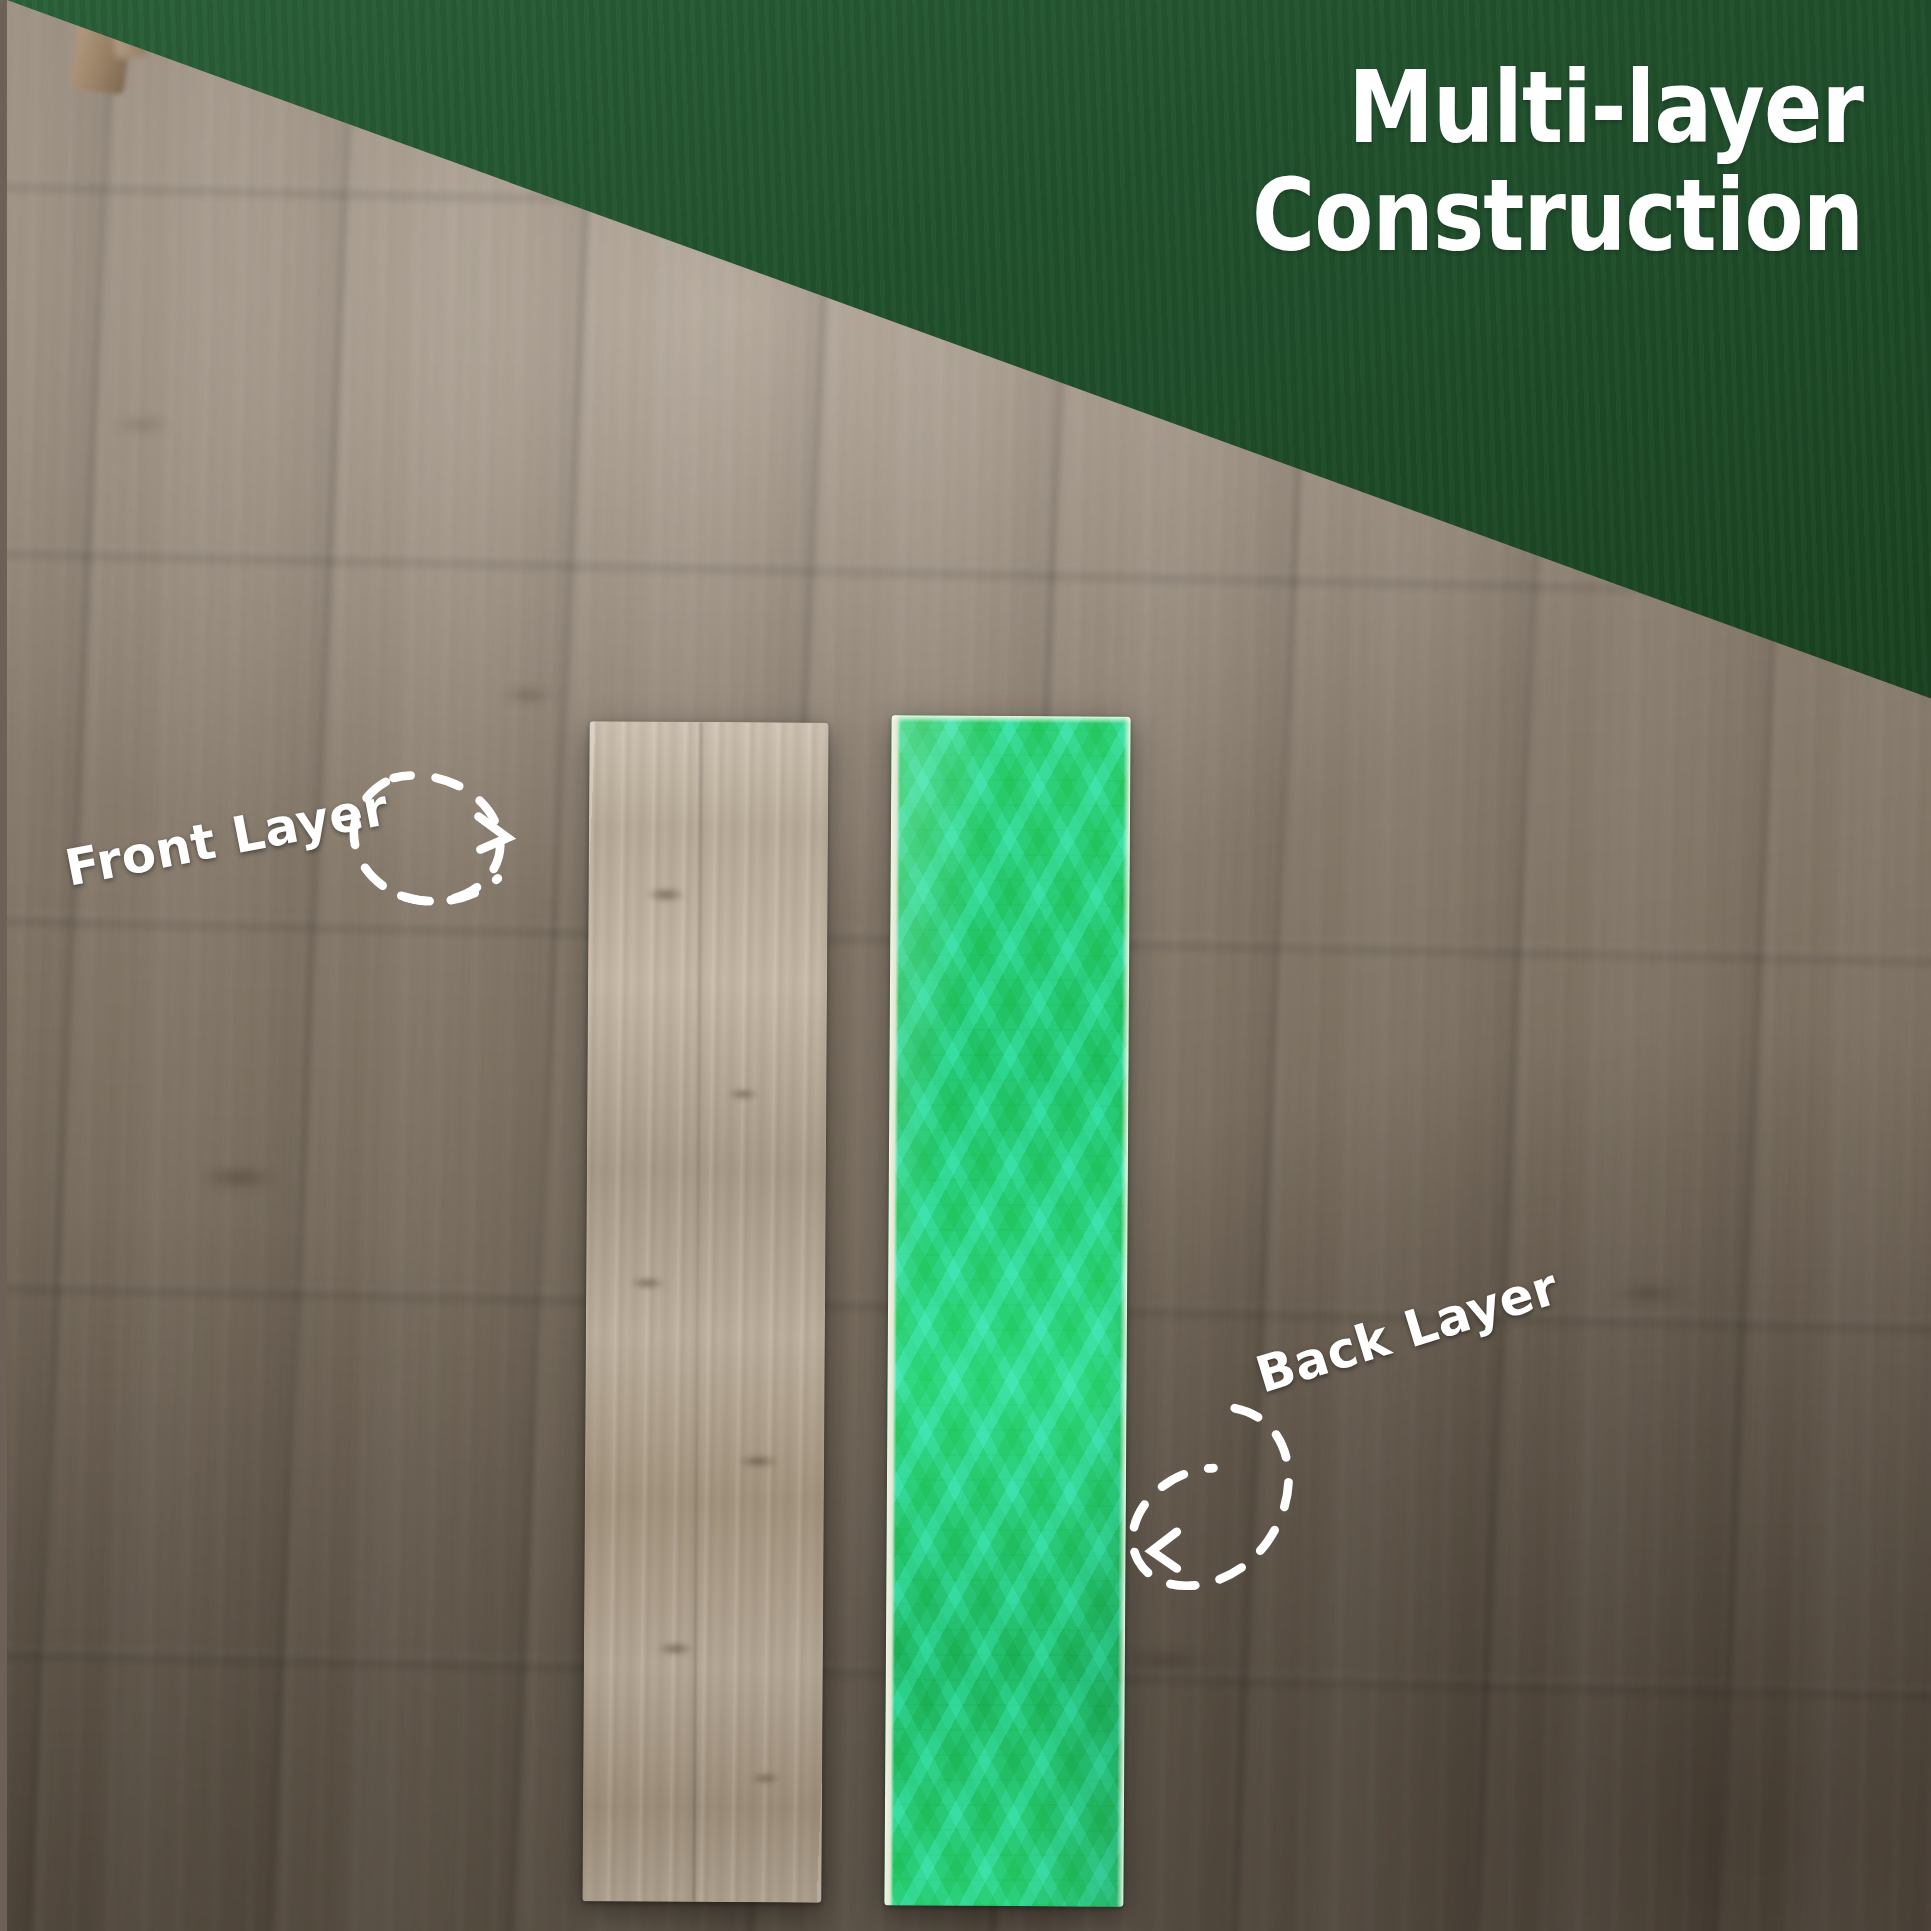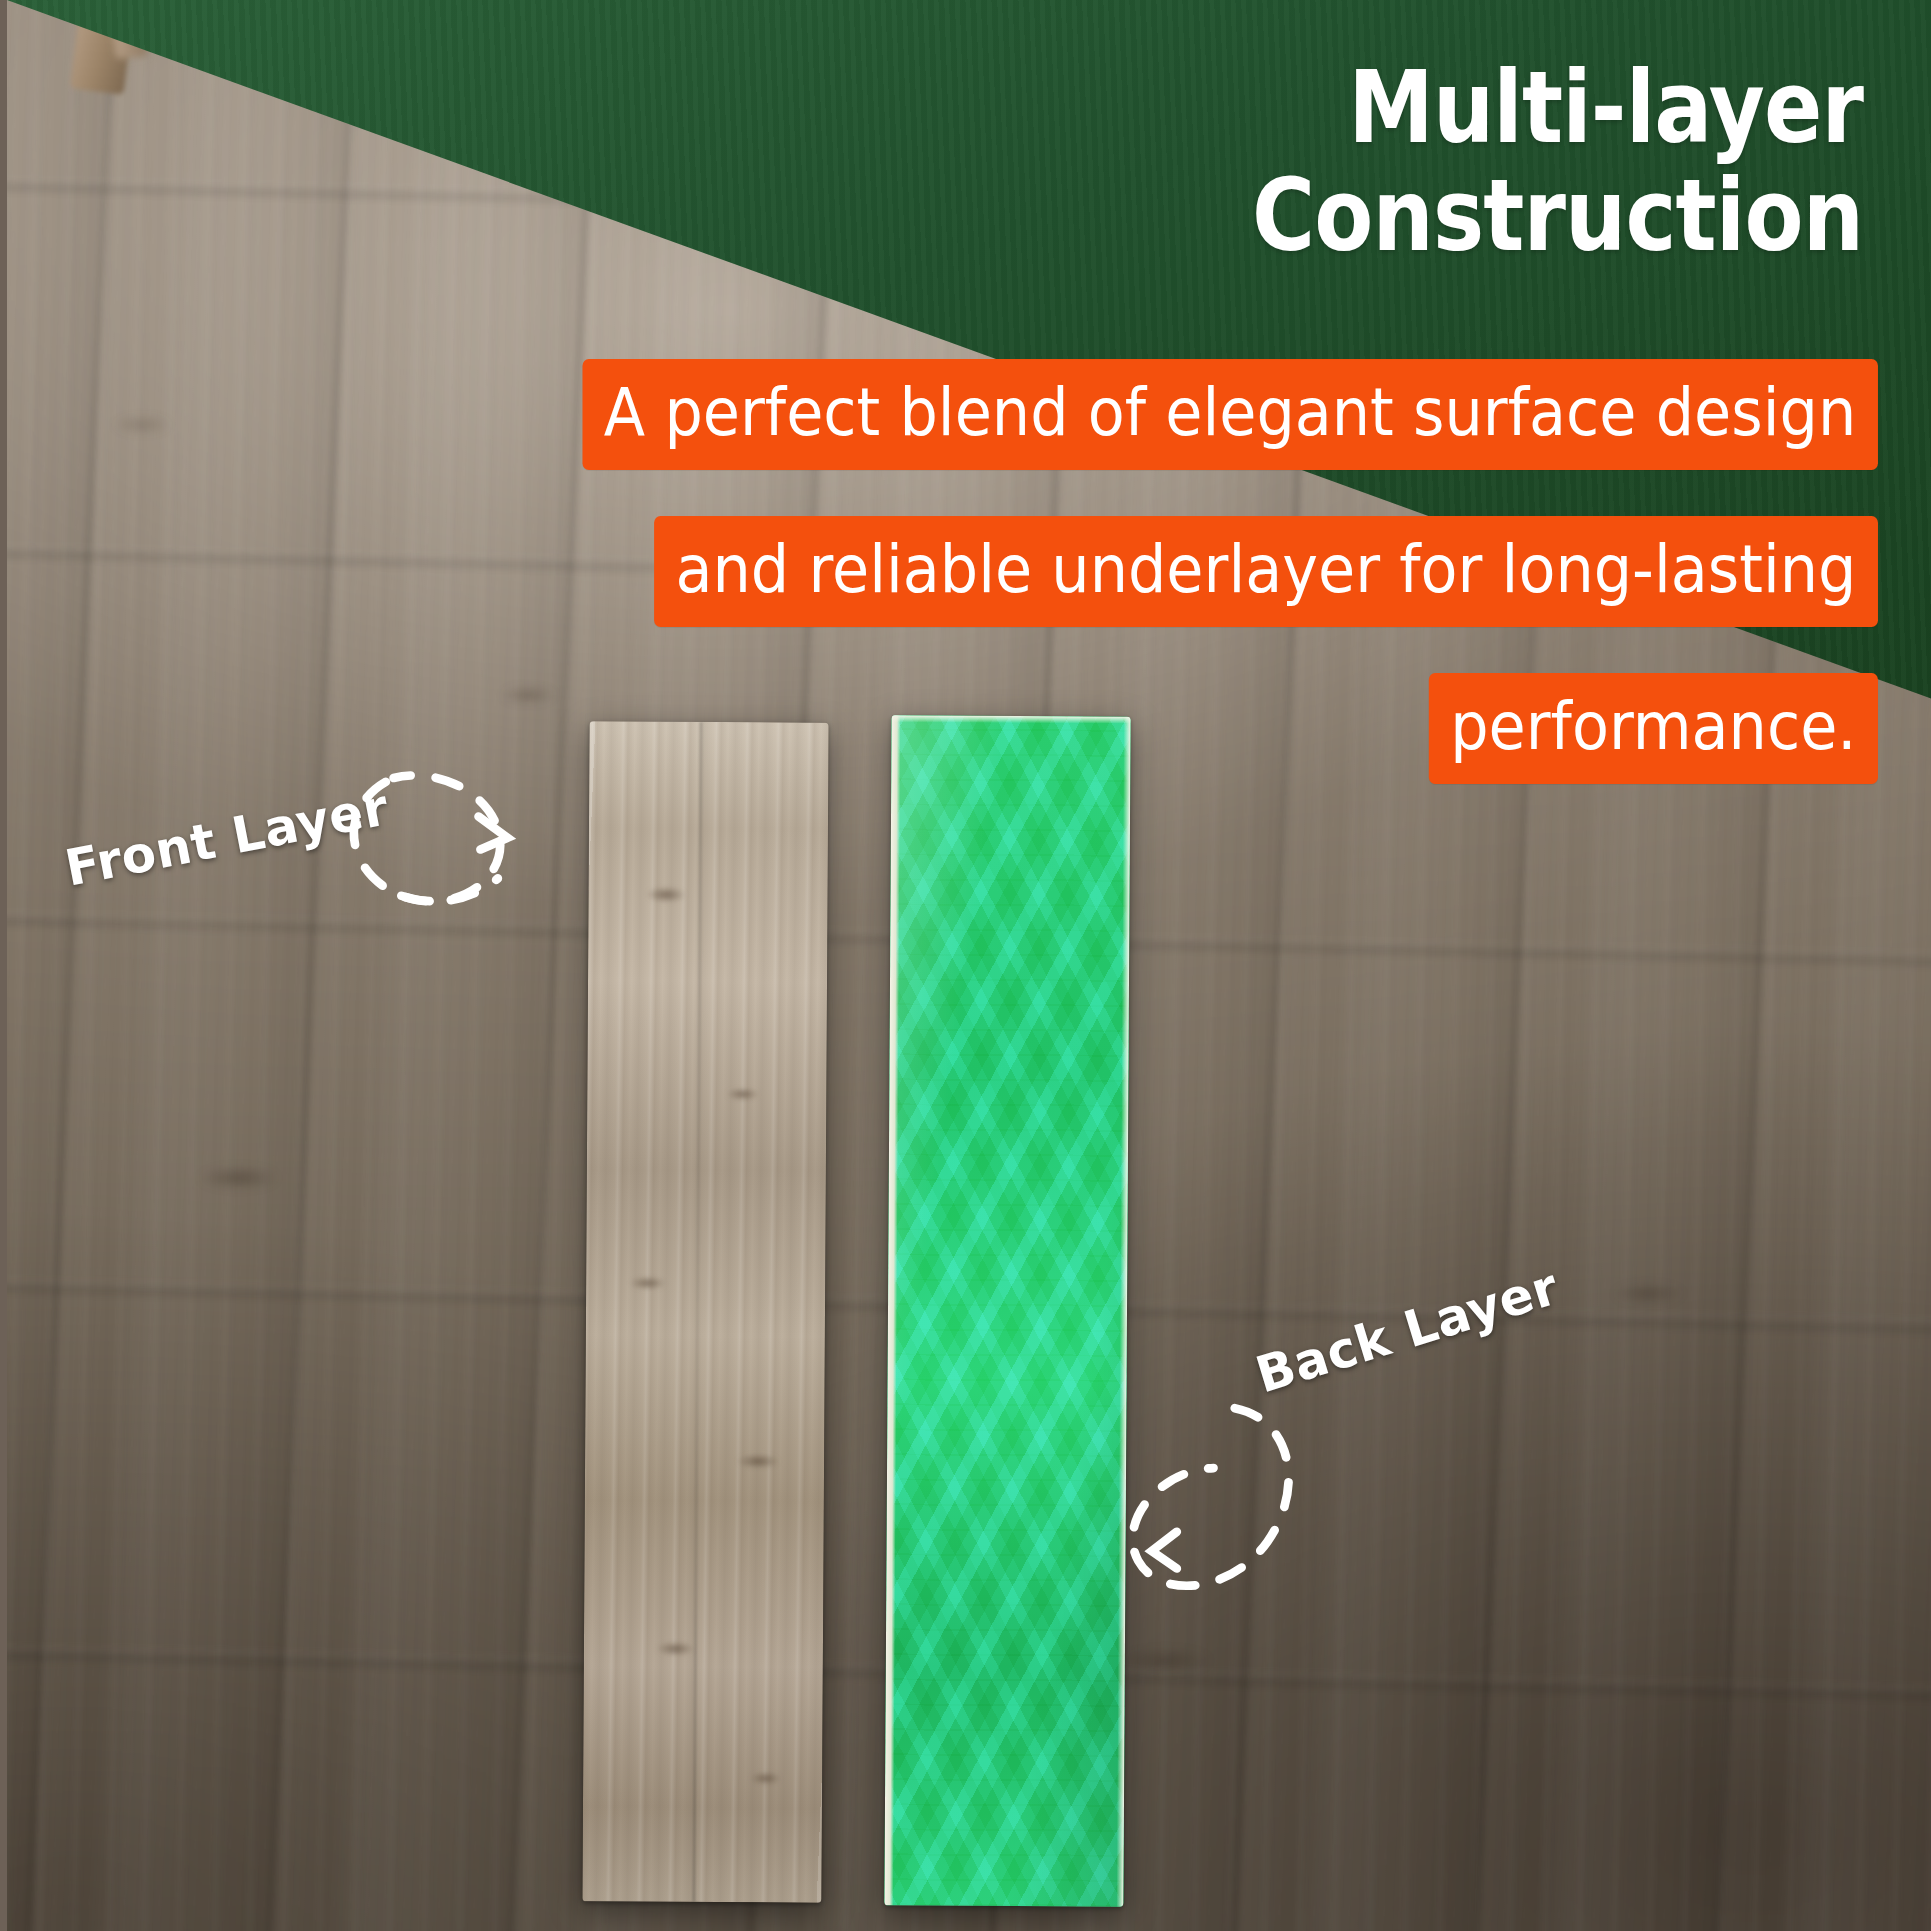--- a/index.html
+++ b/index.html
@@ -242,25 +242,20 @@
     <div class="leg2"></div>
   </div>
 
   <div class="green-tri"></div>
 
   <div class="title-wrap">
     <div class="title-line">Multi-layer</div>
     <div class="title-line">Construction</div>
   </div>
 
-  <div class="sub-wrap">
-    <div class="sub-band">A perfect blend of elegant surface design</div>
-    <div class="sub-band">and reliable underlayer for long-lasting</div>
-    <div class="sub-band">performance.</div>
-  </div>
 
   <div class="plank" id="plank-front">
     <div class="seam"></div>
     <div class="knot" style="left:24%;top:14%;width:41px;height:15.4px;"></div>
     <div class="knot" style="left:58%;top:31%;width:33px;height:12.6px;"></div>
     <div class="knot" style="left:18%;top:47%;width:37px;height:13.5px;"></div>
     <div class="knot" style="left:63%;top:62%;width:44px;height:14.5px;"></div>
     <div class="knot" style="left:30%;top:78%;width:39px;height:13.5px;"></div>
     <div class="knot" style="left:70%;top:89%;width:31px;height:11.6px;"></div>
   </div>

